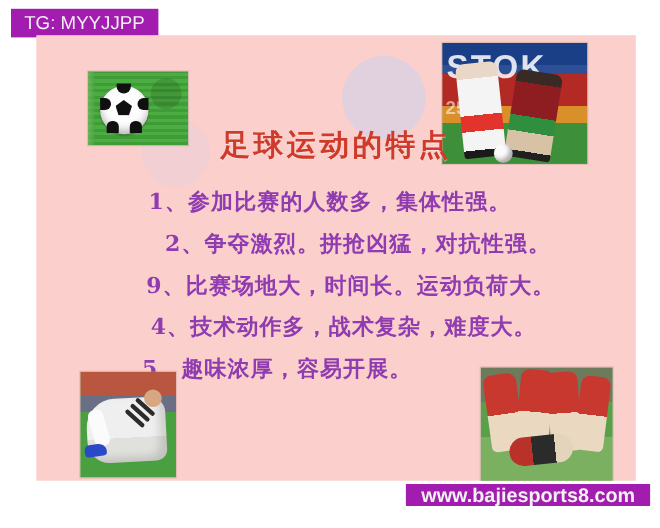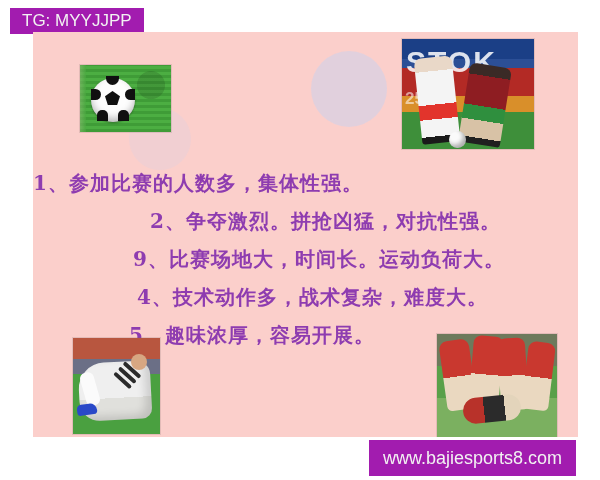--- a/index.html
+++ b/index.html
@@ -183,21 +183,21 @@
   }
   .bullet-line {
     font-family: "DejaVu Serif", serif;
     font-size: 20px;
     font-weight: 700;
     color: #8e3cb0;
     letter-spacing: 1px;
     line-height: 38px;
     white-space: nowrap;
   }
-  .bullet-line.n1 { }
+  .bullet-line.n1 { padding-left: 102px; }
   .bullet-line.n2 { padding-left: 117px; }
   .bullet-line.n3 { padding-left: 100px; }
   .bullet-line.n4 { padding-left: 104px; }
   .bullet-line.n5 { padding-left:  96px; }
 
   
   .watermark {
     position: absolute;
     background: #a21caf;
     color: #f2f2f2;
@@ -206,22 +206,23 @@
     align-items: center;
     white-space: nowrap;
   }
   #watermark-tg {
     left: 10px; top: 8px;
     height: 26px; padding: 0 12px;
     font-size: 17px;
   }
   #watermark-site {
     left: 369px; top: 440px;
-    height: 36px; padding: 0 14px;
+    height: 20px; padding: 0 14px;
     font-size: 18px;
+    font-weight: bold;
   }
 </style>
 </head>
 <body>
 
 <div class="watermark" id="watermark-tg">
   <span>TG: MYYJJPP</span>
 </div>
 
 <div id="slide">
@@ -243,20 +244,21 @@
 
   <div class="photo" id="photo-duel">
     <div class="duel-bg"></div>
     <div class="duel-txt">STOK</div>
     <div class="duel-txt2">25</div>
     <div class="pl-white"></div>
     <div class="pl-red"></div>
     <div class="pl-ball"></div>
   </div>
 
+  <div id="slide-title">足球运动的特点</div>
 
   <div id="bullet-list">
     <div class="bullet-line n1">1、参加比赛的人数多，集体性强。</div>
     <div class="bullet-line n2">2、争夺激烈。拼抢凶猛，对抗性强。</div>
     <div class="bullet-line n3">9、比赛场地大，时间长。运动负荷大。</div>
     <div class="bullet-line n4">4、技术动作多，战术复杂，难度大。</div>
     <div class="bullet-line n5">5、趣味浓厚，容易开展。</div>
   </div>
 
   <div class="photo" id="photo-injured">

